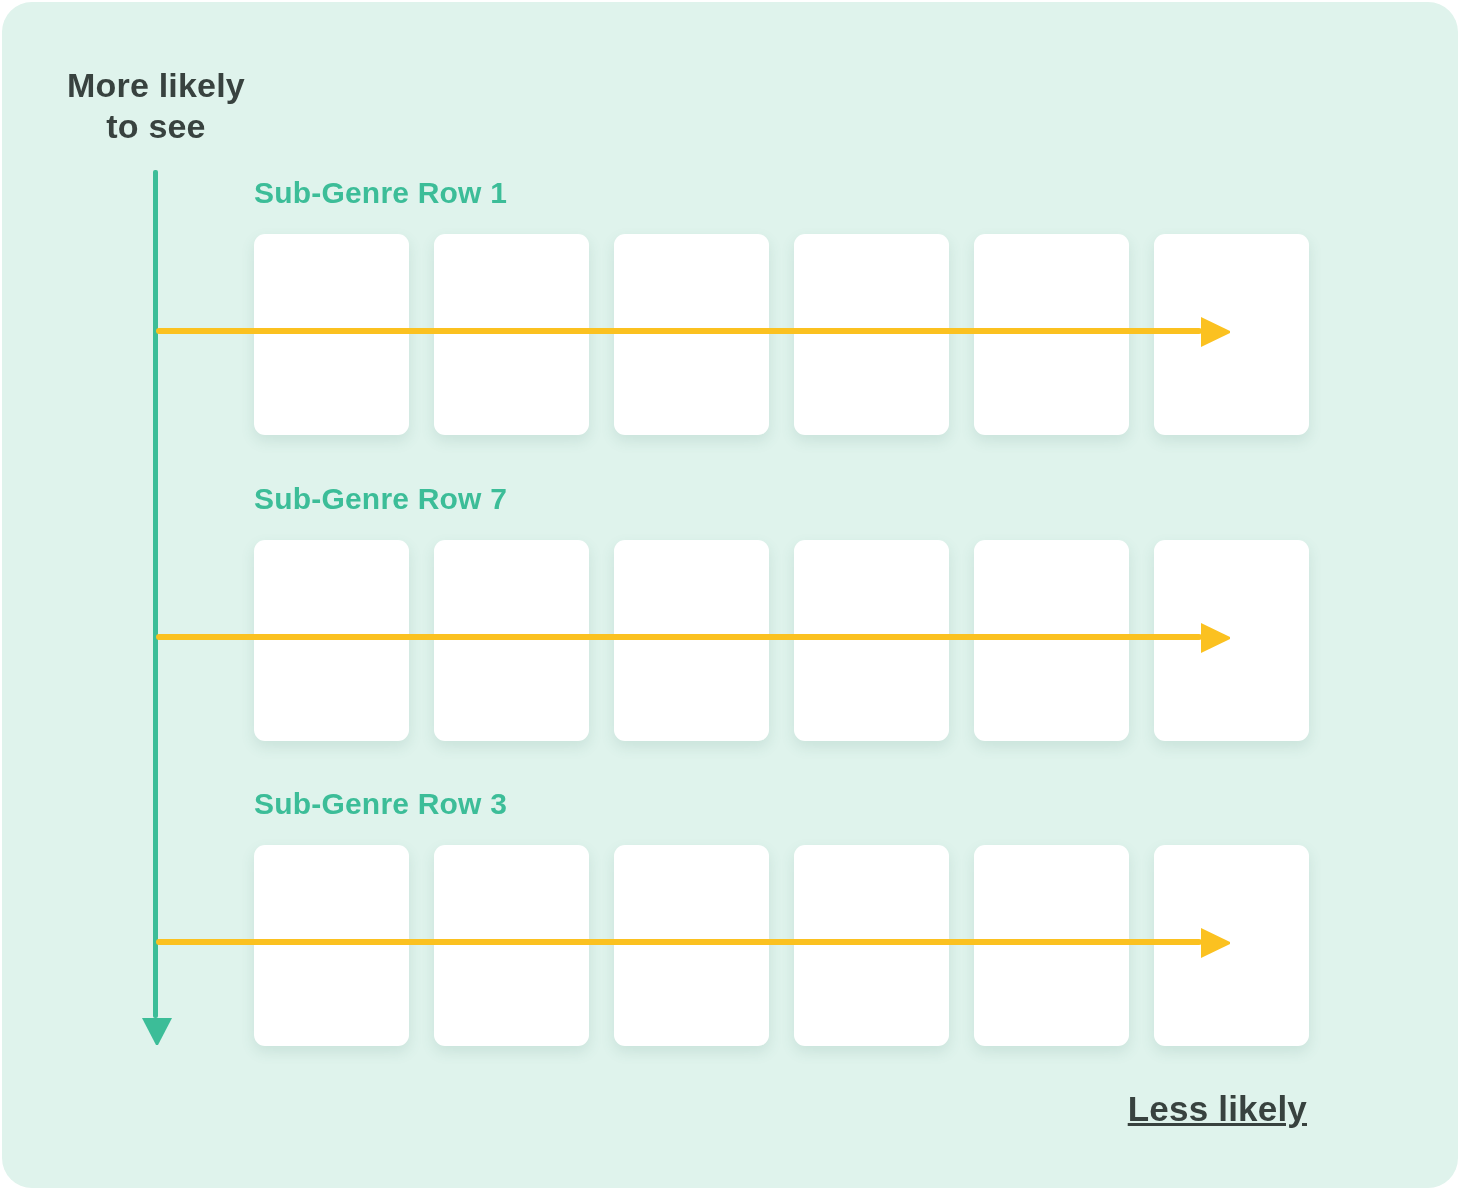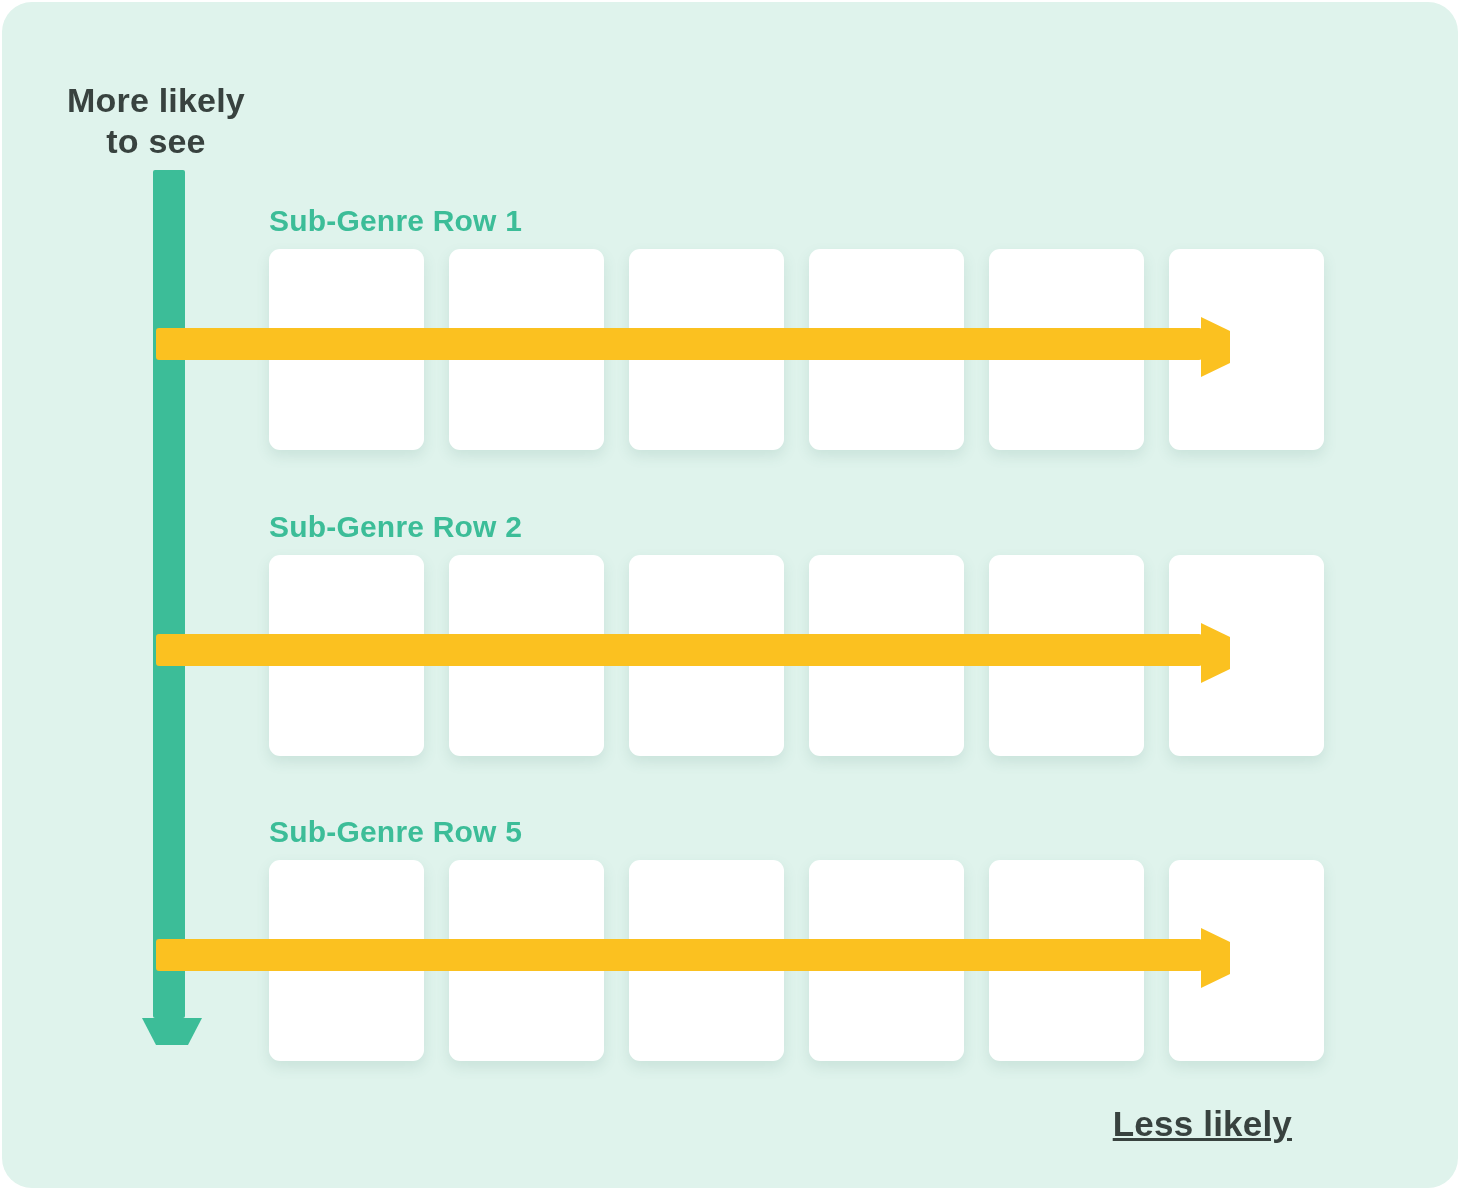--- a/index.html
+++ b/index.html
@@ -2,21 +2,21 @@
 <html style="--mint: #DFF3EC; --teal: #3CBD98; --yellow: #FBC120; --dark: #38423F; --card: #FFFFFF;"><head>
 <meta charset="utf-8">
 <style>
   :root{
     --mint:#DFF3EC;
     --teal:#3CBD98;
     --yellow:#FBC120;
     --dark:#38423F;
     --card:#FFFFFF;
   }
-  *{margin:0;padding:16px;box-sizing:border-box;}
+  *{margin:0;padding:1px;box-sizing:border-box;}
   html,body{width:1460px;height:1190px;background:#FFFFFF;overflow:hidden;
     font-family:"Liberation Sans", sans-serif;}
   .canvas{
     position:absolute; inset:2px;
     background:var(--mint);
     border-radius:30px;
   }
   
   .vtitle{
     position:absolute; left:34px; top:62px; width:240px;
@@ -36,21 +36,21 @@
     position:absolute; left:140px; top:1016px;
     width:0; height:0;
     border-left:14px solid transparent;
     border-right:14px solid transparent;
     border-top:27px solid var(--teal);
   }
   
   .row{position:absolute; left:0; right:0; height:264px;}
   .row1{top:170px;} .row2{top:476px;} .row3{top:781px;}
   .row-label{
-    position:absolute; left:251px; top:16px;
+    position:absolute; left:251px; top:3px;
     font-size:30px; font-weight:bold;
     color:var(--teal);
     letter-spacing:0.2px;
   }
   .cards{
     position:absolute; left:251px; top:61px;
     display:flex; gap:25px;
   }
   .card{
     width:155px; height:201px;
@@ -101,35 +101,35 @@
       <div class="card"></div>
       <div class="card"></div>
       <div class="card"></div>
       <div class="card"></div>
     </div>
     <div class="h-line"></div>
     <div class="h-head"></div>
   </section>
 
   <section class="row row2">
-    <h2 class="row-label">Sub-Genre Row 2</h2>
+    <h2 class="row-label">Sub-Genre Row 7</h2>
     <div class="cards">
       <div class="card"></div>
       <div class="card"></div>
       <div class="card"></div>
       <div class="card"></div>
       <div class="card"></div>
       <div class="card"></div>
     </div>
     <div class="h-line"></div>
     <div class="h-head"></div>
   </section>
 
   <section class="row row3">
-    <h2 class="row-label">Sub-Genre Row 5</h2>
+    <h2 class="row-label">Sub-Genre Row 3</h2>
     <div class="cards">
       <div class="card"></div>
       <div class="card"></div>
       <div class="card"></div>
       <div class="card"></div>
       <div class="card"></div>
       <div class="card"></div>
     </div>
     <div class="h-line"></div>
     <div class="h-head"></div>

